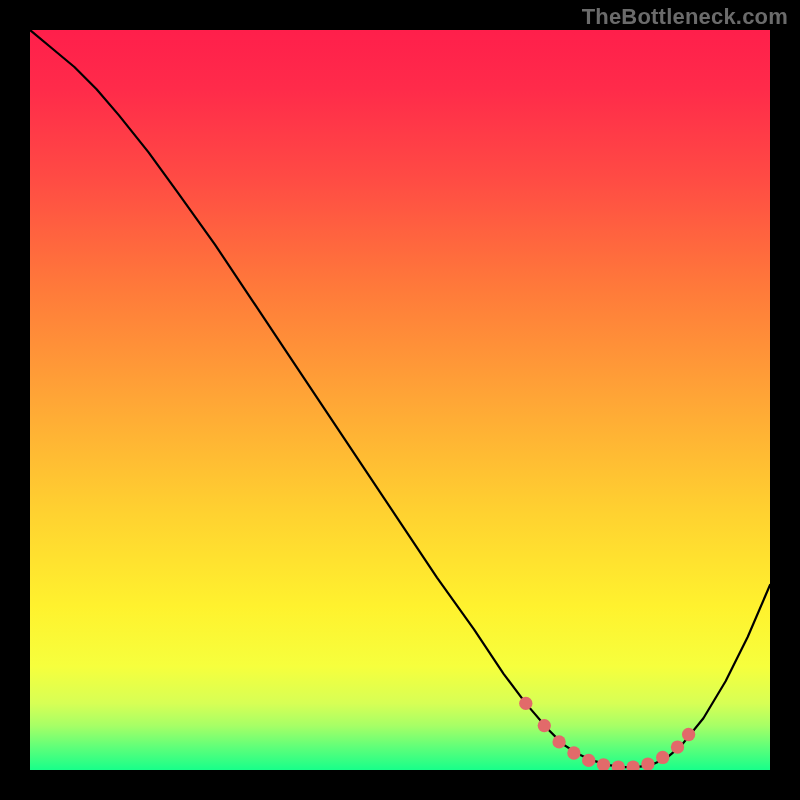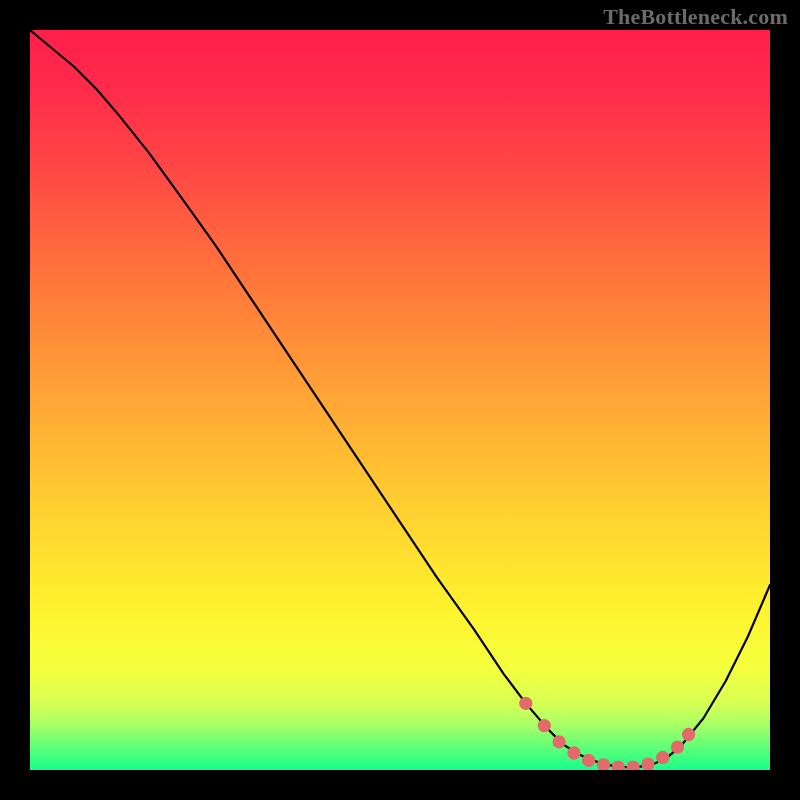--- a/index.html
+++ b/index.html
@@ -13,21 +13,21 @@
   .outer {
     width: 800px;
     height: 800px;
     background: #000000;
     position: relative;
   }
   .watermark {
     position: absolute;
     top: 4px;
     right: 12px;
-    font-family: Liberation Serif, serif;
+    font-family: Liberation Sans, sans-serif;
     font-size: 22px;
     font-weight: 600;
     color: #6b6b6b;
     letter-spacing: 0.2px;
   }
   .plot {
     position: absolute;
     left: 30px;
     top: 30px;
     width: 740px;

